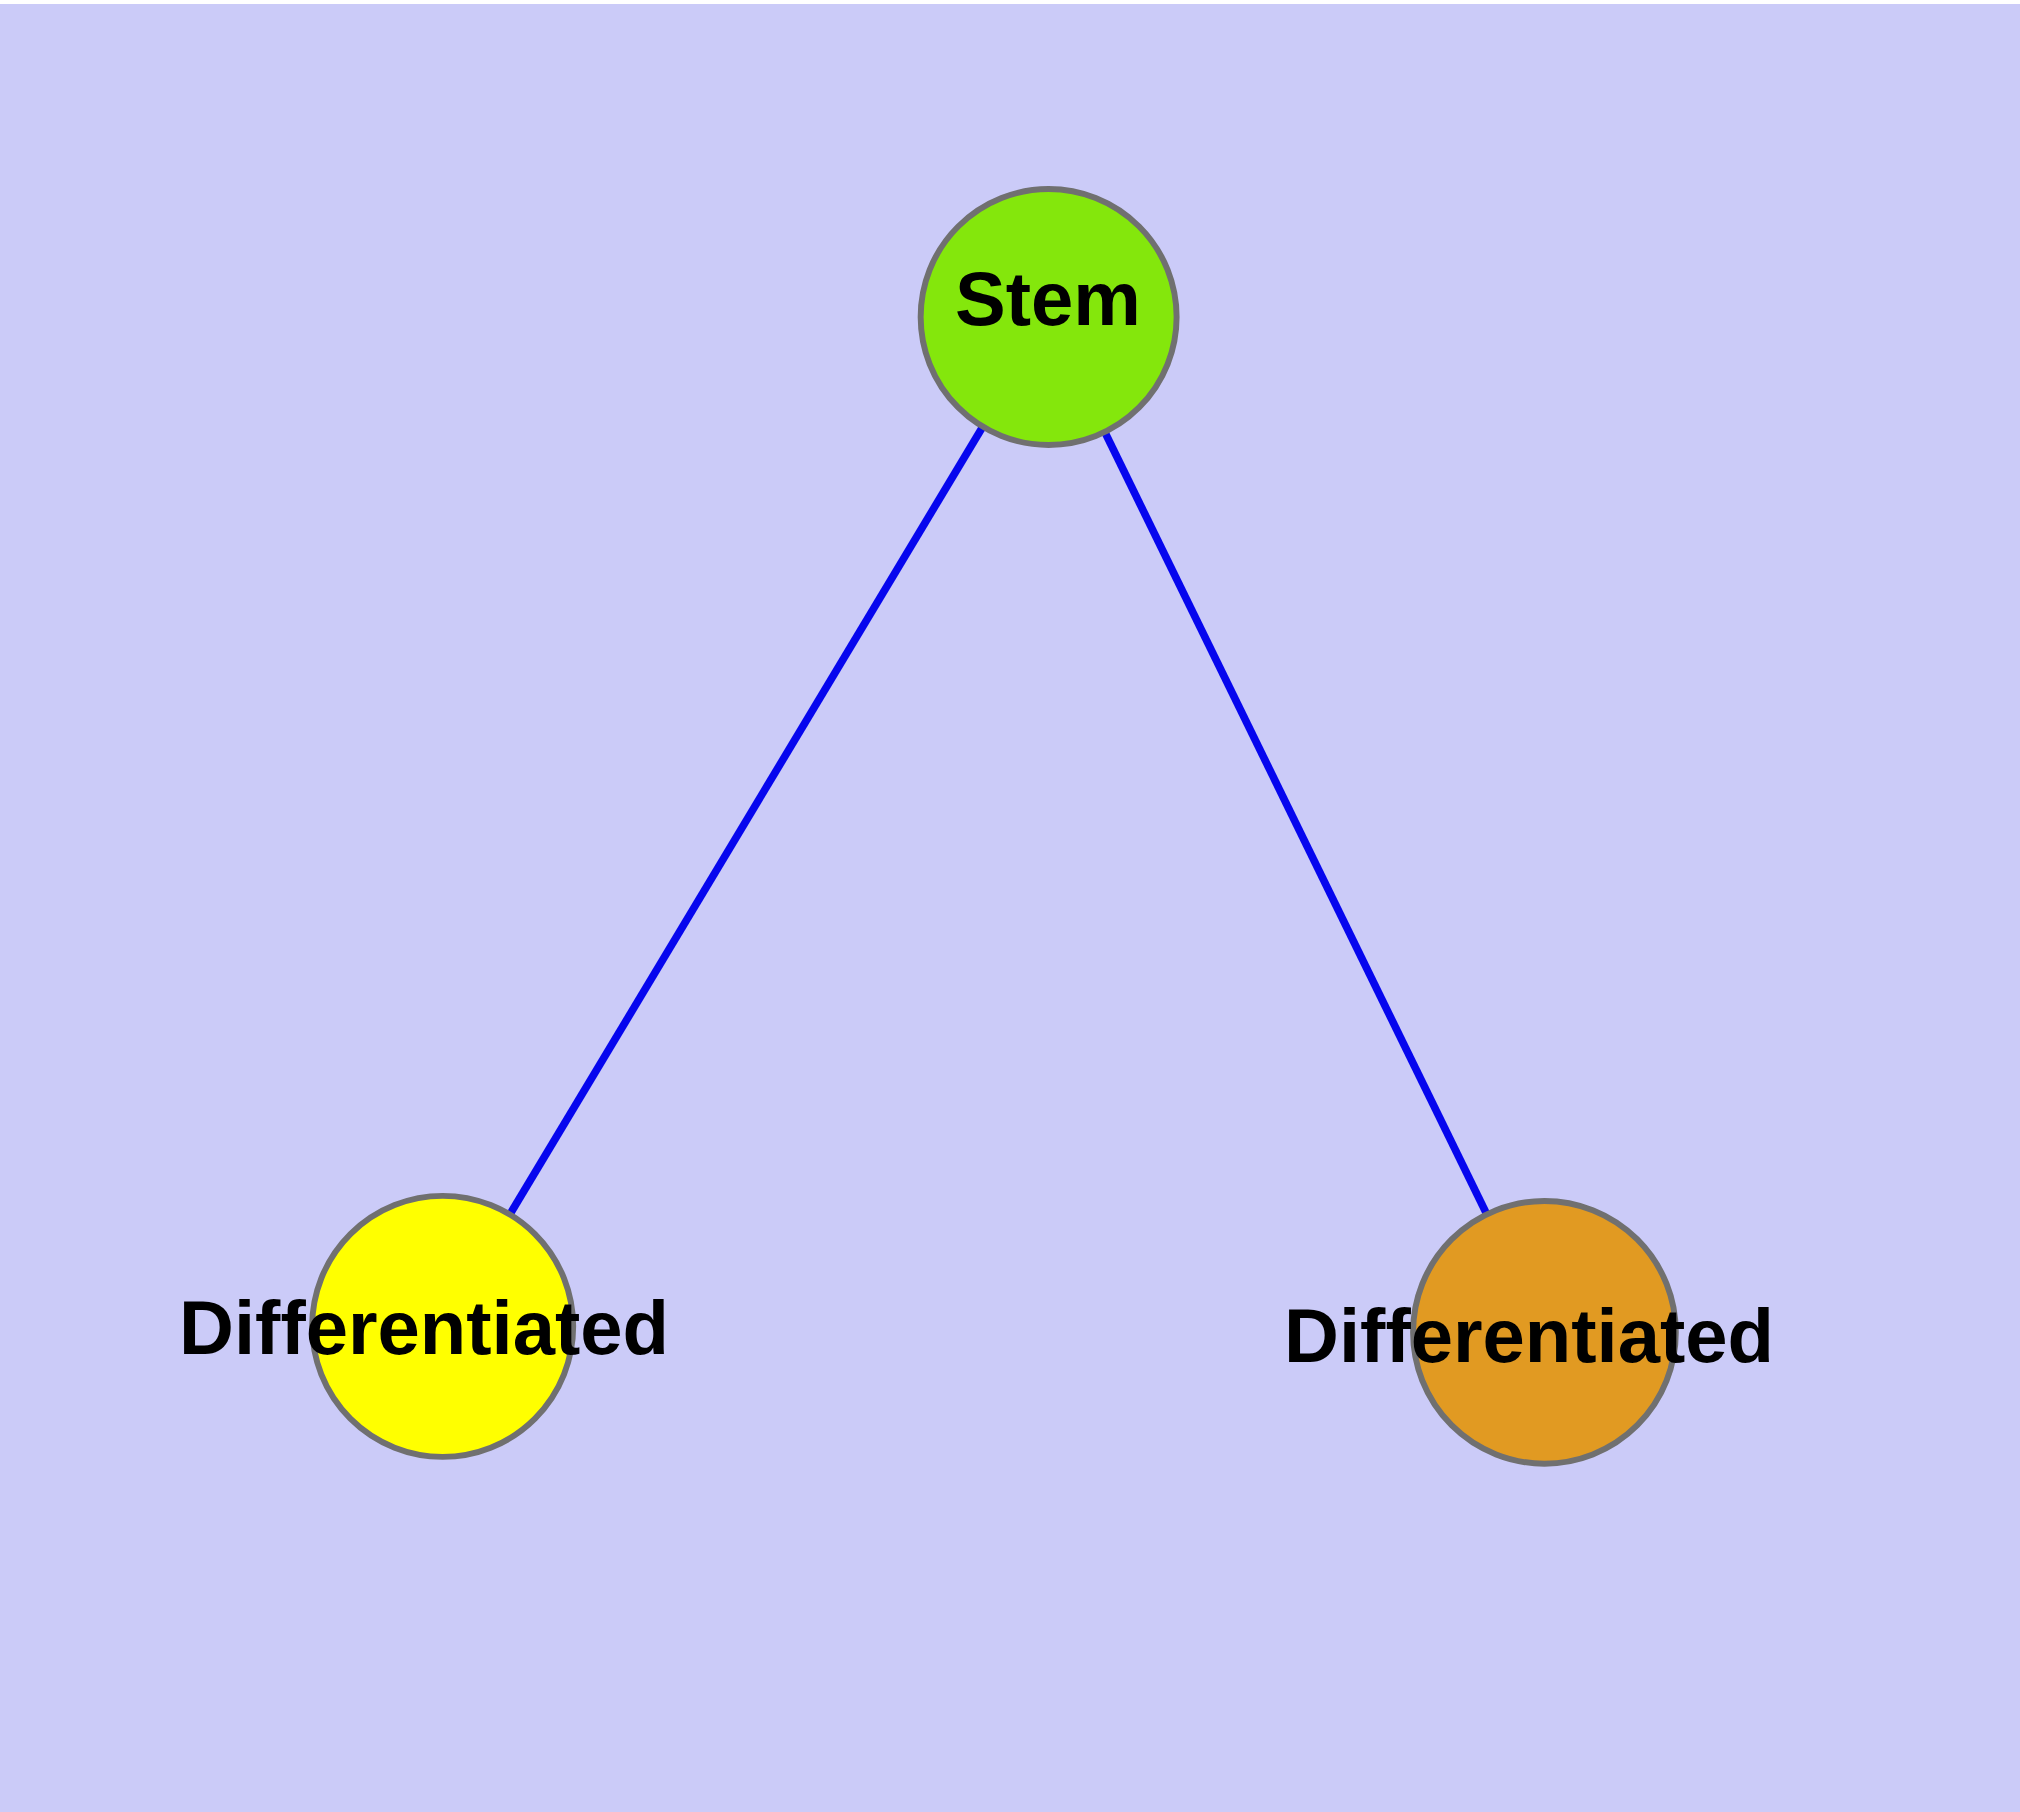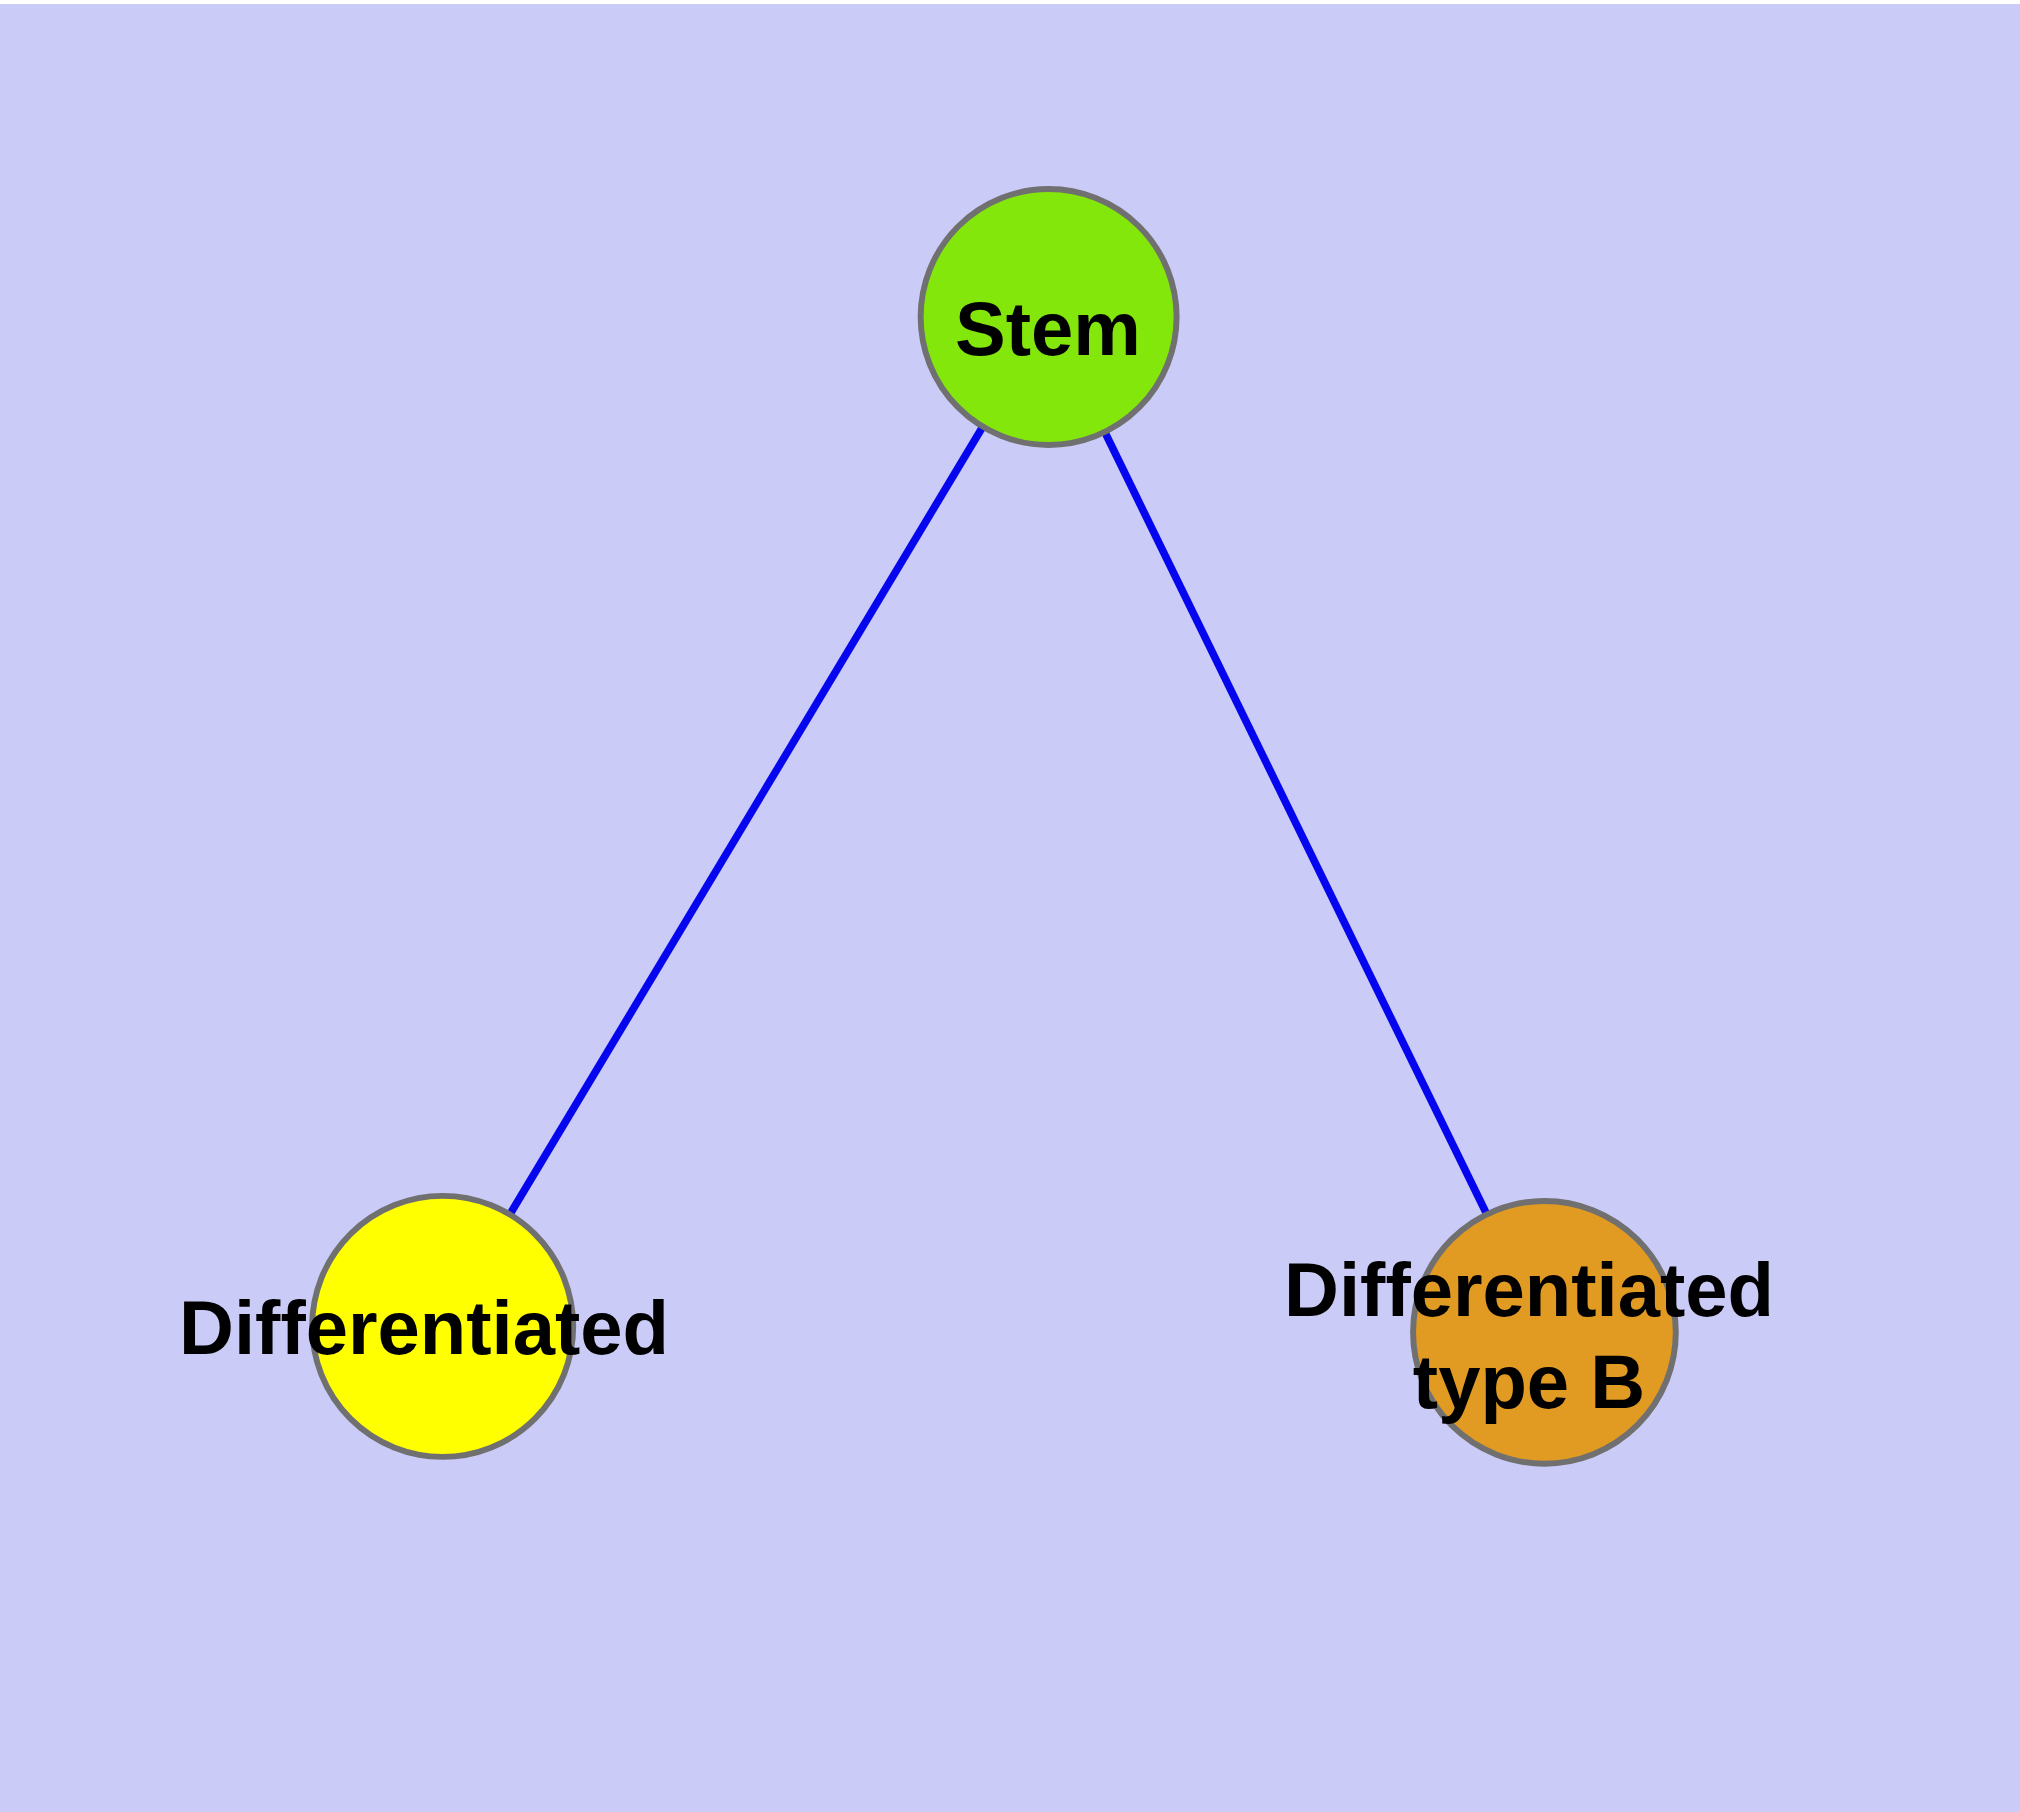--- a/index.html
+++ b/index.html
@@ -51,27 +51,26 @@
   <div class="top-strip" style="background: rgb(255, 255, 255);"></div>
 
   <svg class="graph" xmlns="http://www.w3.org/2000/svg" width="2021" height="1812" viewBox="0 0 2384 2138">
     <line x1="1237" y1="374" x2="522" y2="1565" stroke="#0606ee" stroke-width="9"></line>
     <line x1="1237" y1="374" x2="1822" y2="1572" stroke="#0606ee" stroke-width="9"></line>
     <circle cx="1237" cy="374" r="151" fill="#84e70c" stroke="#707070" stroke-width="7"></circle>
     <circle cx="522" cy="1565" r="154" fill="#ffff00" stroke="#707070" stroke-width="7"></circle>
     <circle cx="1822" cy="1572" r="155" fill="#e19a22" stroke="#707070" stroke-width="7"></circle>
   </svg>
 
-  <div class="node-label" style="left: 1048px; top: 329px; color: rgb(0, 0, 0);">
+  <div class="node-label" style="left: 1048px; top: 299px; color: rgb(0, 0, 0);">
     <span class="line">Stem</span>
   </div>
 
   <div class="node-label" style="left: 424px; top: 1328px; color: rgb(0, 0, 0);">
     <span class="line">Differentiated</span>
   </div>
 
   <div class="node-label" style="left: 1529px; top: 1336px; color: rgb(0, 0, 0);">
     <span class="line">Differentiated</span>
-    <span class="line">type B</span>
   </div>
 
 </div>
 
 
 </body></html>

